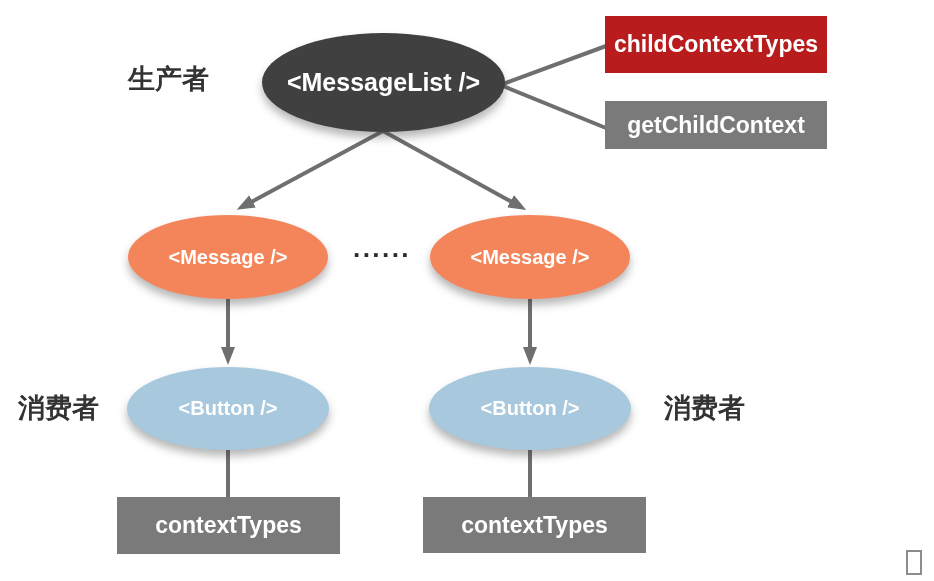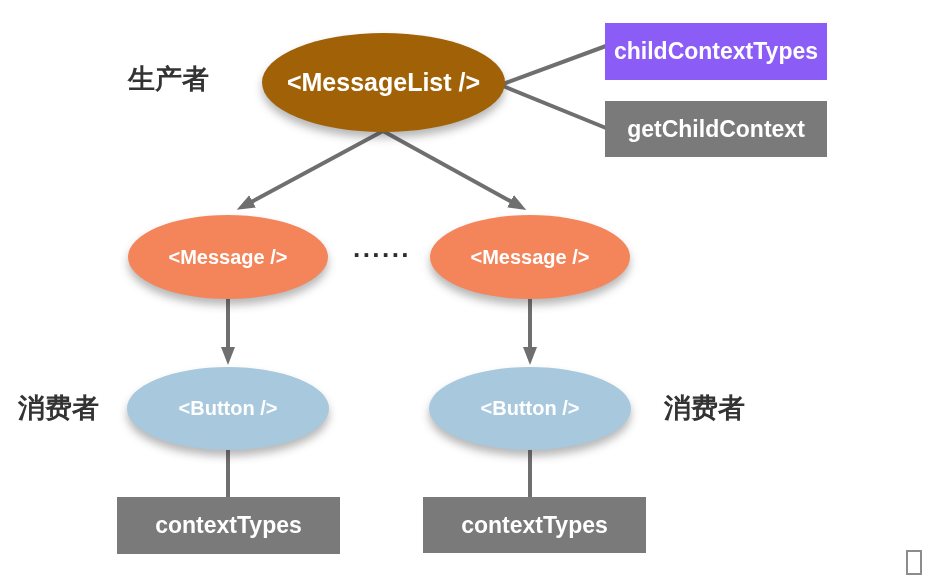--- a/index.html
+++ b/index.html
@@ -103,25 +103,25 @@
     <line class="conn" x1="383" y1="131" x2="242" y2="207" marker-end="url(#arrowhead)"></line>
     <line class="conn" x1="383" y1="131" x2="521" y2="207" marker-end="url(#arrowhead)"></line>
     <line class="conn" x1="228" y1="296" x2="228" y2="359" marker-end="url(#arrowhead)"></line>
     <line class="conn" x1="530" y1="296" x2="530" y2="359" marker-end="url(#arrowhead)"></line>
     <line class="conn" x1="228" y1="446" x2="228" y2="500"></line>
     <line class="conn" x1="530" y1="446" x2="530" y2="500"></line>
   </svg>
 
   <div class="cjk-label" style="left:128px; top:64px;">生产者</div>
 
-  <div class="node ellipse ellipse-lg" style="background-color: #a16207;">&lt;MessageList /&gt;</div>
+  <div class="node ellipse ellipse-lg" style="background-color: #404040;">&lt;MessageList /&gt;</div>
 
-  <div class="apibox" style="left: 605px; top: 23px; width: 222px; height: 57px; background-color: #8b5cf6;">childContextTypes</div>
+  <div class="apibox" style="left: 605px; top: 16px; width: 222px; height: 57px; background-color: #b91c1c;">childContextTypes</div>
 
-  <div class="apibox" style="left: 605px; top: 101px; width: 222px; height: 56px; background-color: rgb(122, 122, 122);">getChildContext</div>
+  <div class="apibox" style="left: 605px; top: 101px; width: 222px; height: 48px; background-color: rgb(122, 122, 122);">getChildContext</div>
 
   <div class="node ellipse" style="left: 128px; top: 215px; width: 200px; height: 84px; background-color: rgb(244, 133, 91);">&lt;Message /&gt;</div>
 
   <div id="dots">······</div>
 
   <div class="node ellipse" style="left: 430px; top: 215px; width: 200px; height: 84px; background-color: rgb(244, 133, 91);">&lt;Message /&gt;</div>
 
   <div class="cjk-label" style="left:18px; top:393px;">消费者</div>
 
   <div class="node ellipse" style="left: 127px; top: 367px; width: 202px; height: 83px; background-color: rgb(167, 200, 221);">&lt;Button /&gt;</div>

